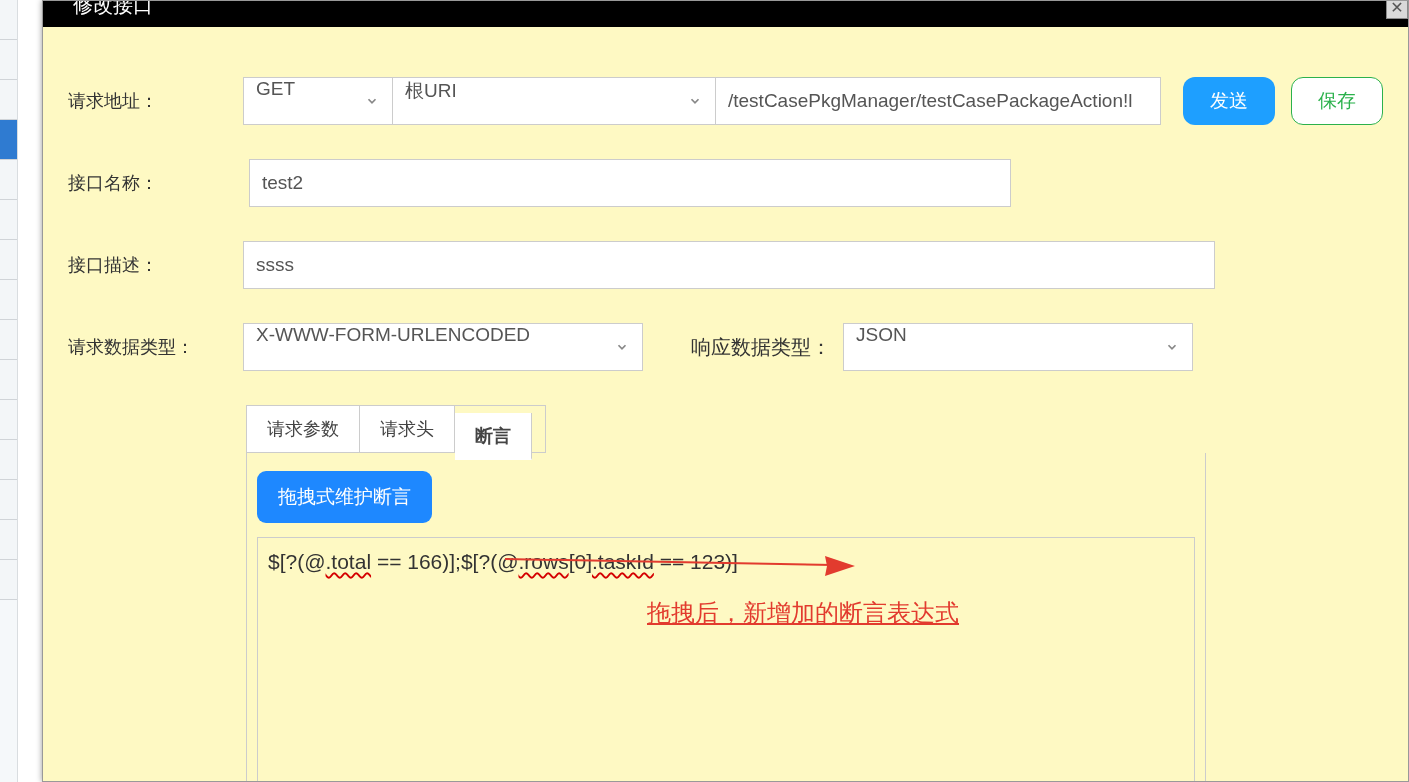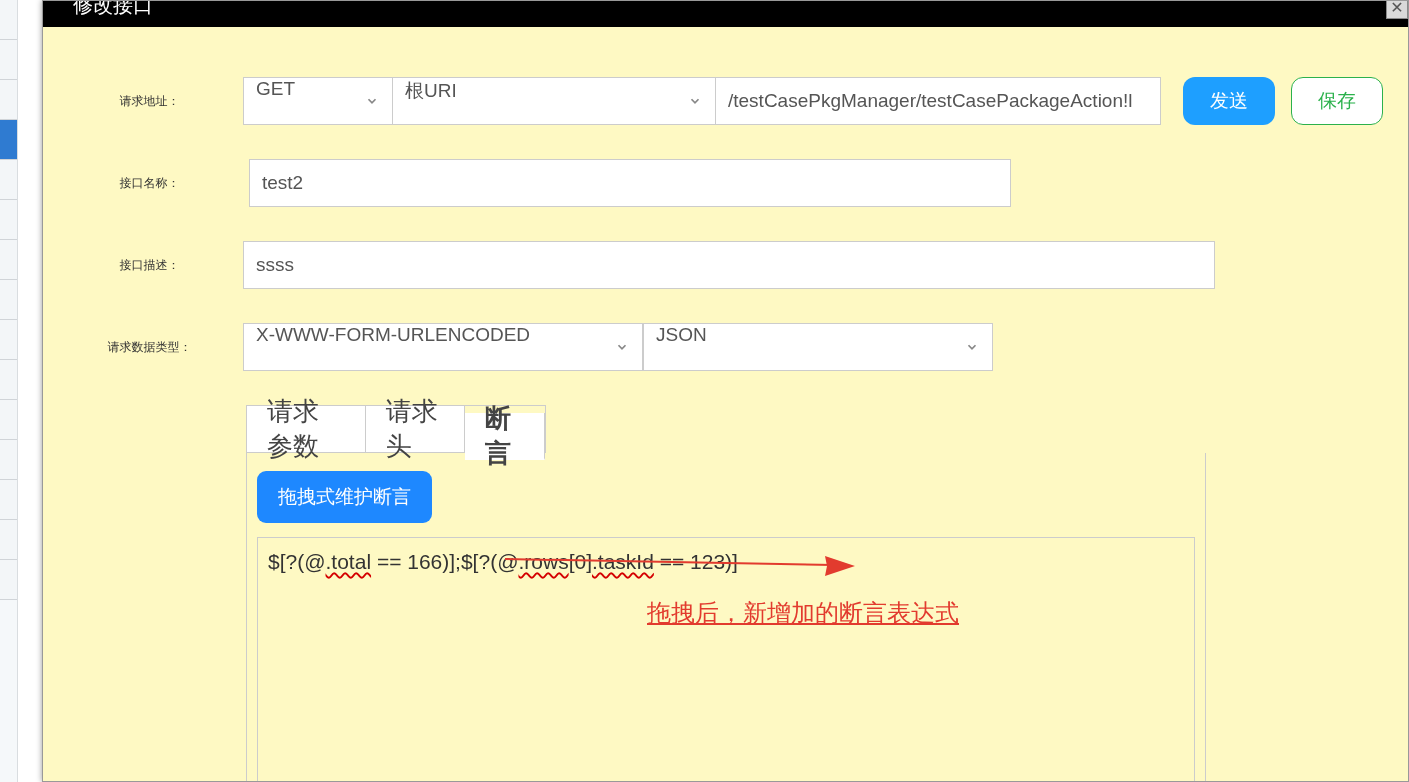--- a/index.html
+++ b/index.html
@@ -68,23 +68,23 @@
     padding: 50px 25px 20px 25px;
   }
 
   .row {
     display: flex;
     align-items: center;
     margin-bottom: 34px;
   }
   .row .label {
     width: 175px;
-    text-align: center;
+    text-align: left;
     padding-right: 12px;
-    font-size: 12px;
+    font-size: 18px;
     color: #333;
     white-space: nowrap;
   }
   .row .controls {
     flex: 1;
     display: flex;
     gap: 0;
   }
 
   .input, .select {
@@ -135,21 +135,21 @@
 
   .action-btns { display:flex; gap:16px; margin-left:22px; }
 
   
   .datatype-row .controls { gap: 0; align-items:center;}
   .req-datatype-wrap { width: 400px; }
   .resp-label { width: 200px; text-align:right; padding-right:12px; font-size:20px; color:#333;}
   .resp-datatype-wrap { width: 350px; }
   .tab {
     padding: 10px 20px;
-    font-size: 26px;
+    font-size: 18px;
     color:#444;
     border-right:1px solid #ccc;
     background:#fff;
     cursor:pointer;
   }
   .tab:last-child{border-right:none;}
   .tab.active {
     font-weight: bold;
     border-bottom: 2px solid #fff;
     position: relative;
@@ -290,20 +290,21 @@
       <div class="label">请求数据类型：</div>
       <div class="controls" style="flex:none;">
         <div class="select-wrap req-datatype-wrap">
           <div class="select">X-WWW-FORM-URLENCODED</div>
           <div class="caret">
             <svg viewBox="0 0 24 24">
                 <path d="M6 9l6 6 6-6" fill="none" stroke="#888" stroke-width="3"></path>
               </svg>
           </div>
         </div>
+        <div class="resp-label">响应数据类型：</div>
         <div class="select-wrap resp-datatype-wrap">
           <div class="select">JSON</div>
           <div class="caret">
             <svg viewBox="0 0 24 24">
                 <path d="M6 9l6 6 6-6" fill="none" stroke="#888" stroke-width="3"></path>
               </svg>
           </div>
         </div>
       </div>
     </div>

